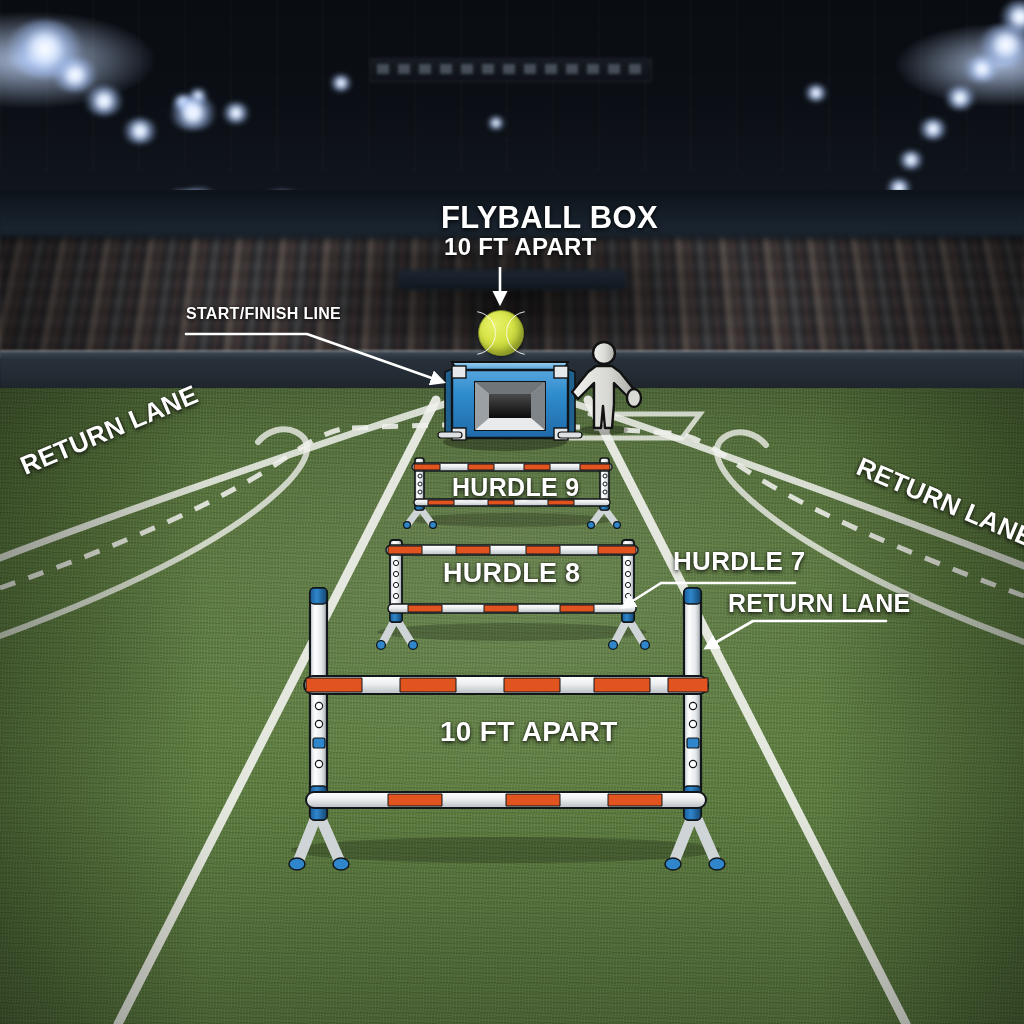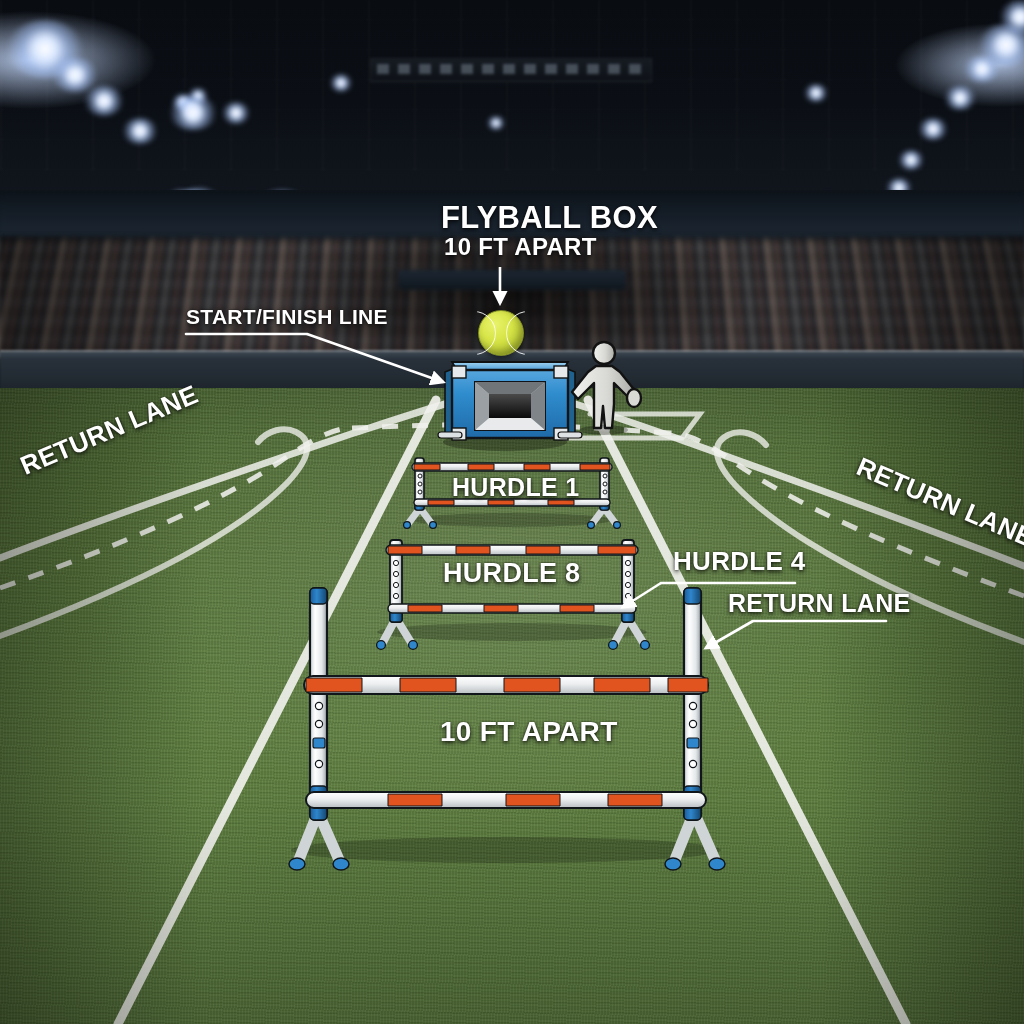--- a/index.html
+++ b/index.html
@@ -431,27 +431,27 @@
     <g stroke="#ffffff" stroke-width="2.6" fill="none" stroke-linecap="round">
       <line x1="186" y1="334" x2="307" y2="334"></line>
       <line x1="661" y1="583" x2="795" y2="583"></line>
       <line x1="753" y1="621" x2="886" y2="621"></line>
     </g>
   </svg>
 
   <div class="lbl" style="left:441px;top:200px;font-size:31px;">FLYBALL BOX</div>
   <div class="lbl" style="left:444px;top:233px;font-size:24px;">10 FT APART</div>
 
-  <div class="lbl" style="left:186px;top:305px;font-size:21px;">START/FINISH LINE</div>
-
-  <div class="lbl" style="left:452px;top:473px;font-size:25px;">HURDLE 1</div>
+  <div class="lbl" style="left:186px;top:305px;font-size:16px;">START/FINISH LINE</div>
+
+  <div class="lbl" style="left:452px;top:473px;font-size:25px;">HURDLE 9</div>
 
   <div class="lbl" style="left:443px;top:558px;font-size:27px;">HURDLE 8</div>
 
-  <div class="lbl" style="left:673px;top:546px;font-size:26px;">HURDLE 4</div>
+  <div class="lbl" style="left:673px;top:546px;font-size:26px;">HURDLE 7</div>
 
   <div class="lbl" style="left:728px;top:589px;font-size:25px;">RETURN LANE</div>
 
   <div class="lbl" style="left:440px;top:716px;font-size:28px;">10 FT APART</div>
 
   <div class="lbl" style="left:22px;top:452px;font-size:26px;transform:rotate(-23deg);transform-origin:left center;">RETURN LANE</div>
 
   <div class="lbl" style="left:858px;top:450px;font-size:26px;transform:rotate(23deg);transform-origin:left center;">RETURN LANE</div>
 
 </div>

